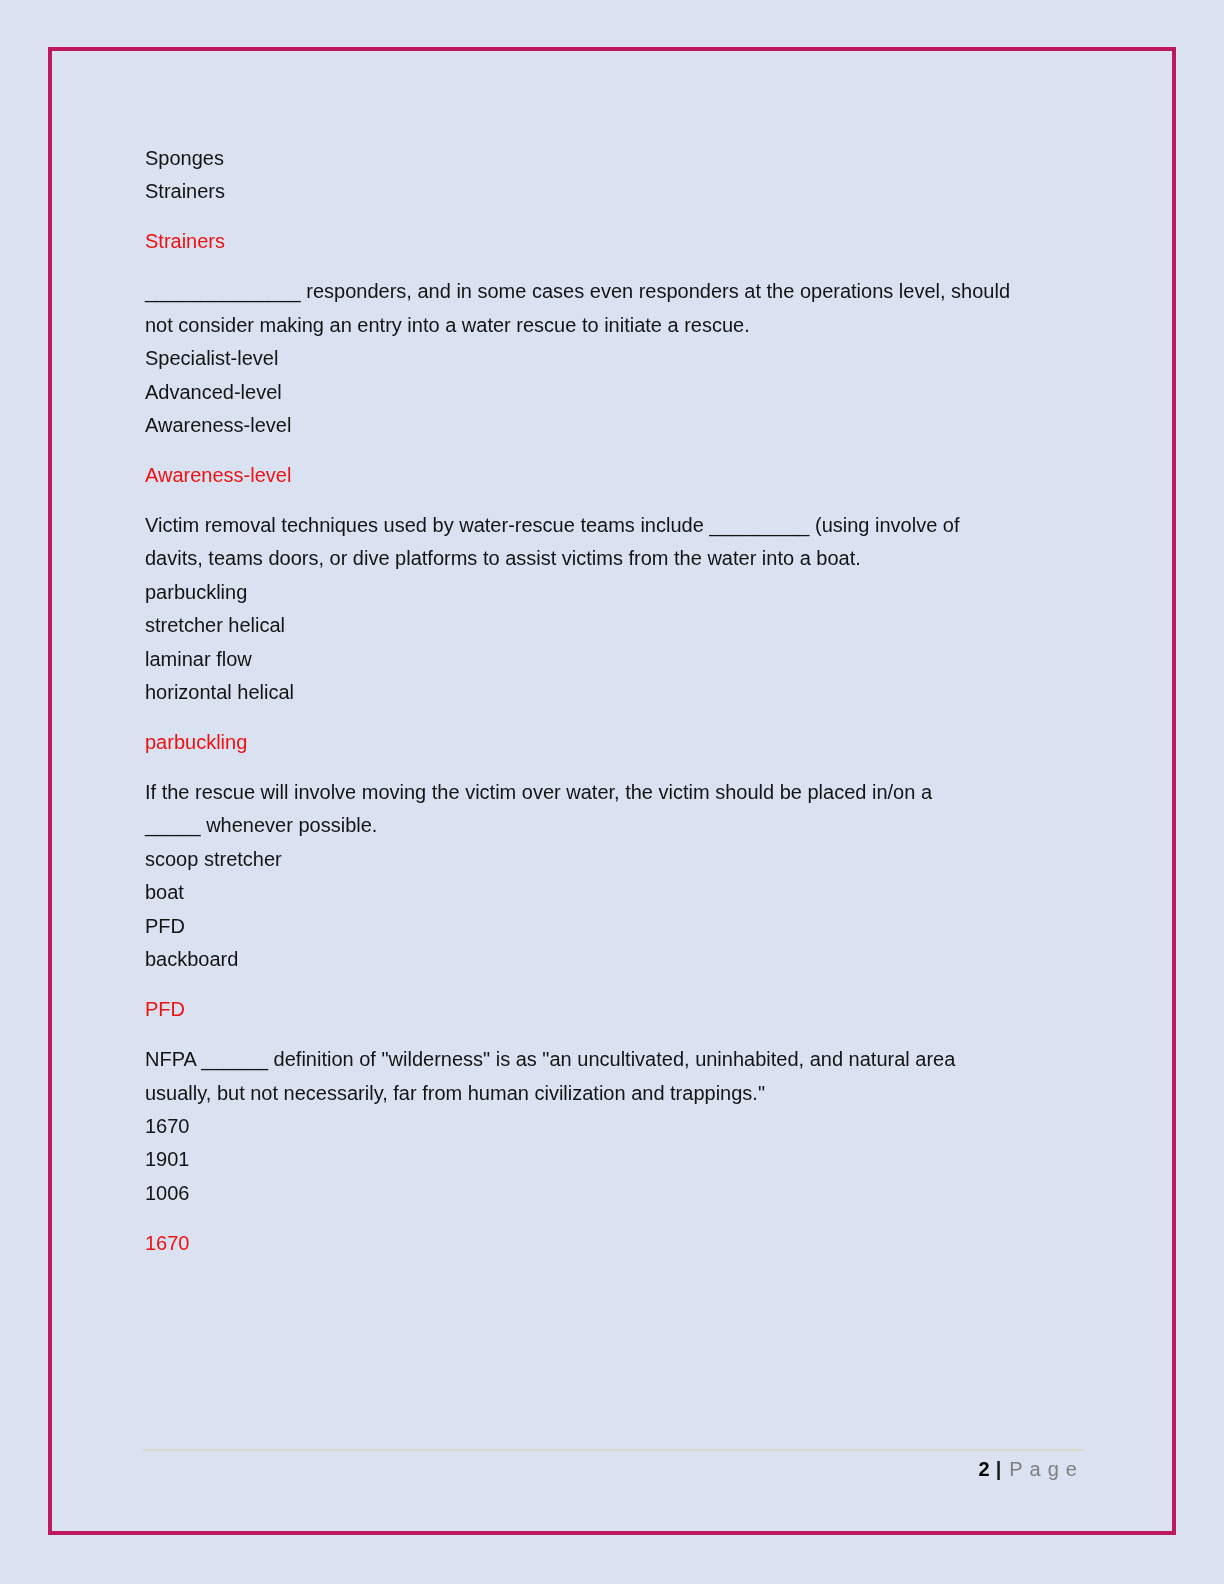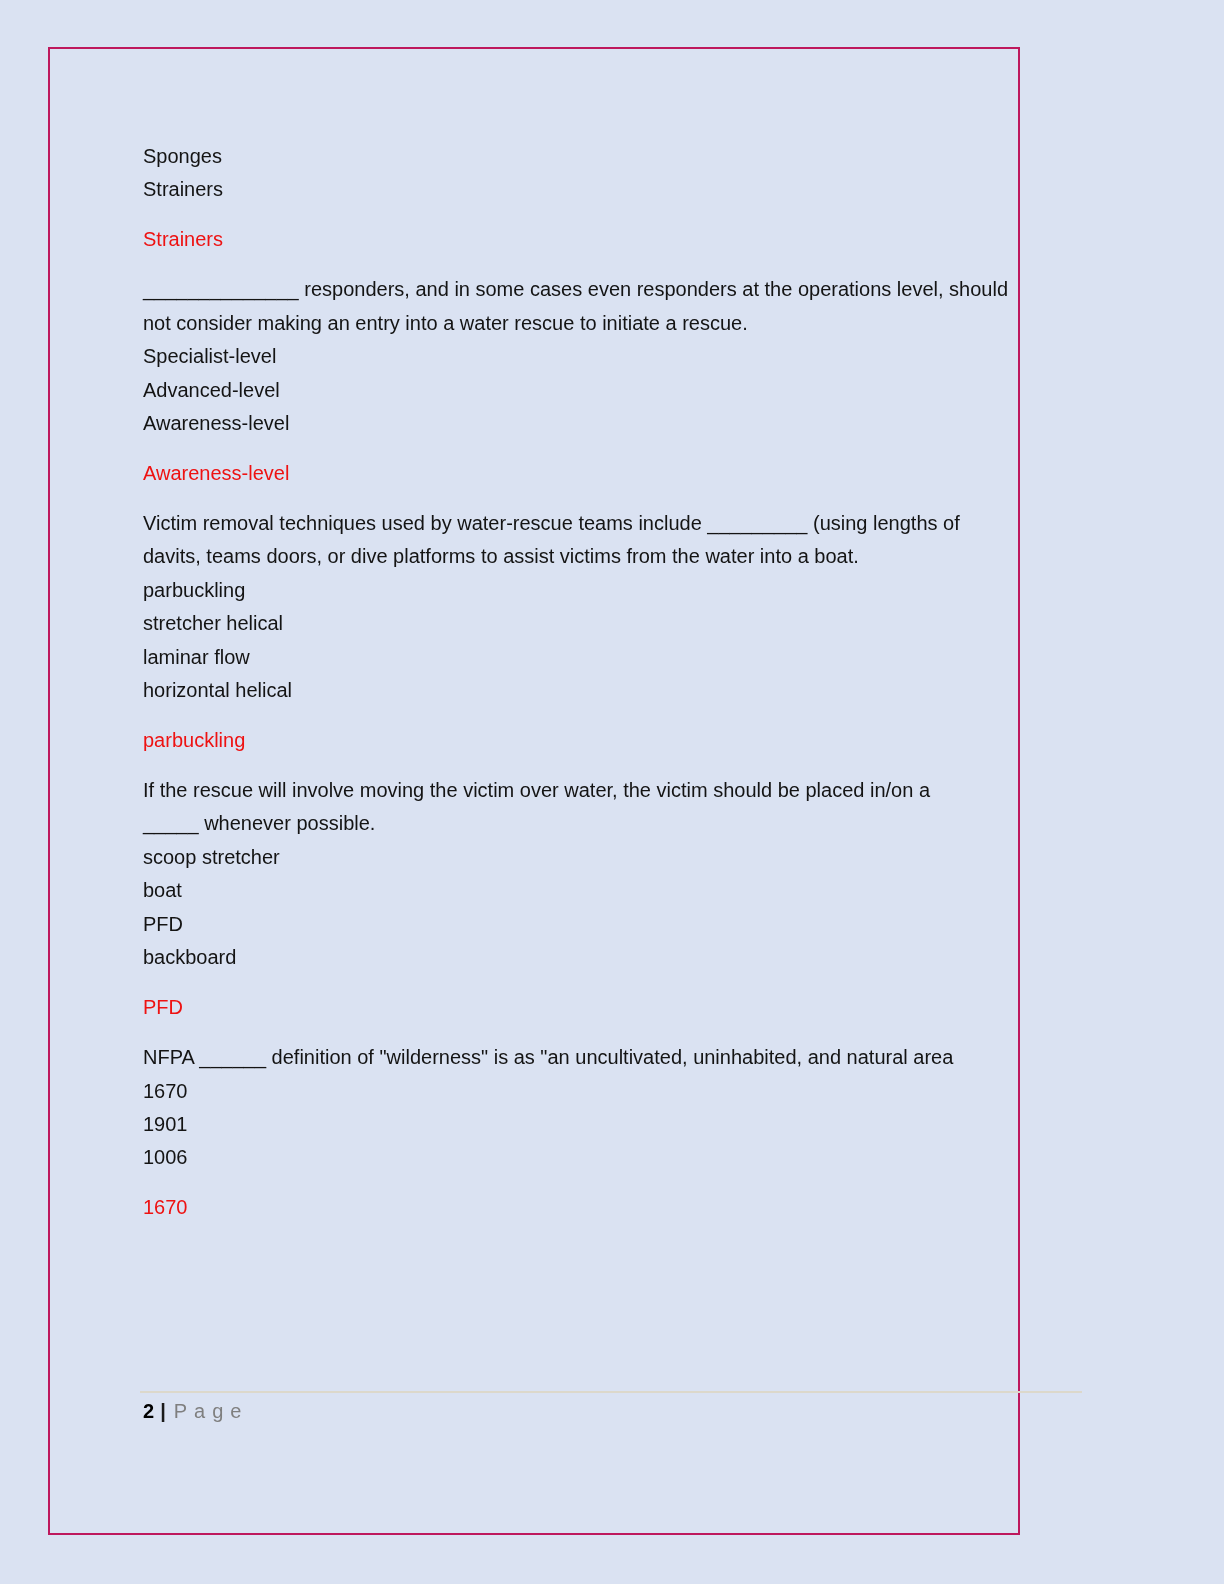--- a/index.html
+++ b/index.html
@@ -11,23 +11,23 @@
     height: 1584px;
     background: #dae2f2;
     font-family: "Liberation Sans", sans-serif;
     position: relative;
     overflow: hidden;
   }
   .sheet {
     position: absolute;
     left: 48px;
     top: 47px;
-    width: 972px;
+    width: 1128px;
     height: 1488px;
-    border: 2px solid #be185d;
+    border: 4px solid #be185d;
     box-sizing: border-box;
   }
   .content {
     position: absolute;
     left: 93px;
     top: 91px;
     right: 40px;
   }
   .block {
     margin: 0 0 16.6px 0;
@@ -38,22 +38,23 @@
     line-height: 33.4px;
     color: #141414;
     white-space: nowrap;
   }
   .kind-answer .line {
     color: #ee1212;
   }
   .footer {
     position: absolute;
     left: 90px;
-    top: 1342px;
+    top: 1398px;
     width: 942px;
+    text-align: right;
   }
   .footer-rule {
     border-top: 2px solid #dcd8cb;
     height: 0;
     width: 100%;
   }
   .footer-text {
     padding-top: 7px;
     padding-left: 3px;
     font-size: 20px;
@@ -90,21 +91,21 @@
         <div class="line">______________ responders, and in some cases even responders at the operations level, should</div>
         <div class="line">not consider making an entry into a water rescue to initiate a rescue.</div>
         <div class="line">Specialist-level</div>
         <div class="line">Advanced-level</div>
         <div class="line">Awareness-level</div>
       </div>
       <div class="block kind-answer">
         <div class="line">Awareness-level</div>
       </div>
       <div class="block kind-question">
-        <div class="line">Victim removal techniques used by water-rescue teams include _________ (using lengths of</div>
+        <div class="line">Victim removal techniques used by water-rescue teams include _________ (using involve of</div>
         <div class="line">davits, teams doors, or dive platforms to assist victims from the water into a boat.</div>
         <div class="line">parbuckling</div>
         <div class="line">stretcher helical</div>
         <div class="line">laminar flow</div>
         <div class="line">horizontal helical</div>
       </div>
       <div class="block kind-answer">
         <div class="line">parbuckling</div>
       </div>
       <div class="block kind-question">
@@ -113,20 +114,21 @@
         <div class="line">scoop stretcher</div>
         <div class="line">boat</div>
         <div class="line">PFD</div>
         <div class="line">backboard</div>
       </div>
       <div class="block kind-answer">
         <div class="line">PFD</div>
       </div>
       <div class="block kind-question">
         <div class="line">NFPA ______ definition of "wilderness" is as "an uncultivated, uninhabited, and natural area</div>
+        <div class="line">usually, but not necessarily, far from human civilization and trappings."</div>
         <div class="line">1670</div>
         <div class="line">1901</div>
         <div class="line">1006</div>
       </div>
       <div class="block kind-answer">
         <div class="line">1670</div>
       </div>
     </main>
   <footer class="footer">
     <div class="footer-rule"></div>

